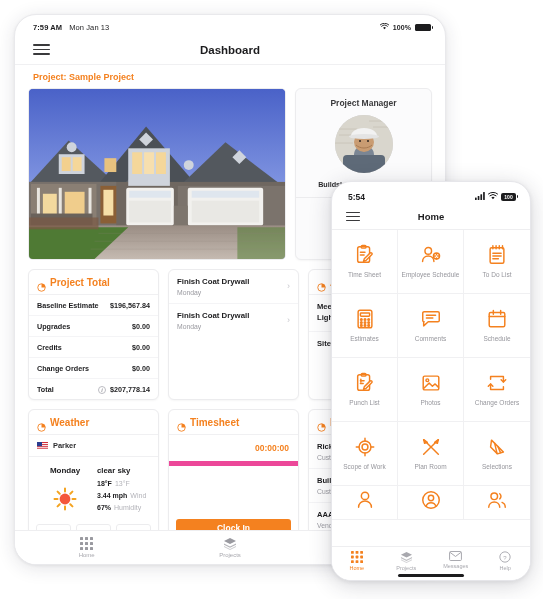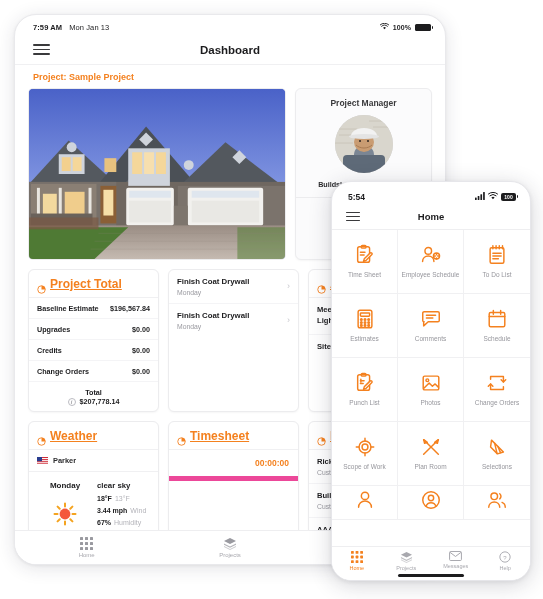--- a/index.html
+++ b/index.html
@@ -91,30 +91,30 @@
 
   .row-mid { display:flex; gap:9px; margin-top:9px; }
   .row-bot { display:flex; gap:9px; margin-top:9px; }
   .col { width:131px; }
   .col3 { flex:1; }
 
   .card-head {
     display:flex; align-items:center; gap:4px;
     padding:7px 8px 6px 8px; border-bottom:1px solid #f0f0f2;
   }
-  .card-head .ch-label { font-size:12px; font-weight:700; color:#f4811f; white-space:nowrap;text-decoration:underline; }
+  .card-head .ch-label { font-size:10px; font-weight:700; color:#f4811f; white-space:nowrap; }
   .pie-ico { width:9px; height:9px; flex:0 0 auto; }
 
   
   .pt-row {
     display:flex; align-items:center; justify-content:space-between;
     padding:5.5px 8px; border-bottom:1px solid #f4f4f6;
     font-size:7.2px;
   }
-  .pt-row:last-child { border-bottom:none;flex-direction:column; }
+  .pt-row:last-child { border-bottom:none; }
   .pt-k { font-weight:700; color:#1c1c1e;text-align:right; }
   .pt-v { font-weight:700; color:#1c1c1e; }
   .info-dot {
     display:inline-block; width:8px; height:8px; border-radius:50%;
     border:1px solid #bcbcc2; color:#9a9aa0; font-size:5.5px;
     line-height:6.4px; text-align:center; font-weight:700; font-style:italic;
     margin-right:4px; vertical-align:middle;
   }
 
   

